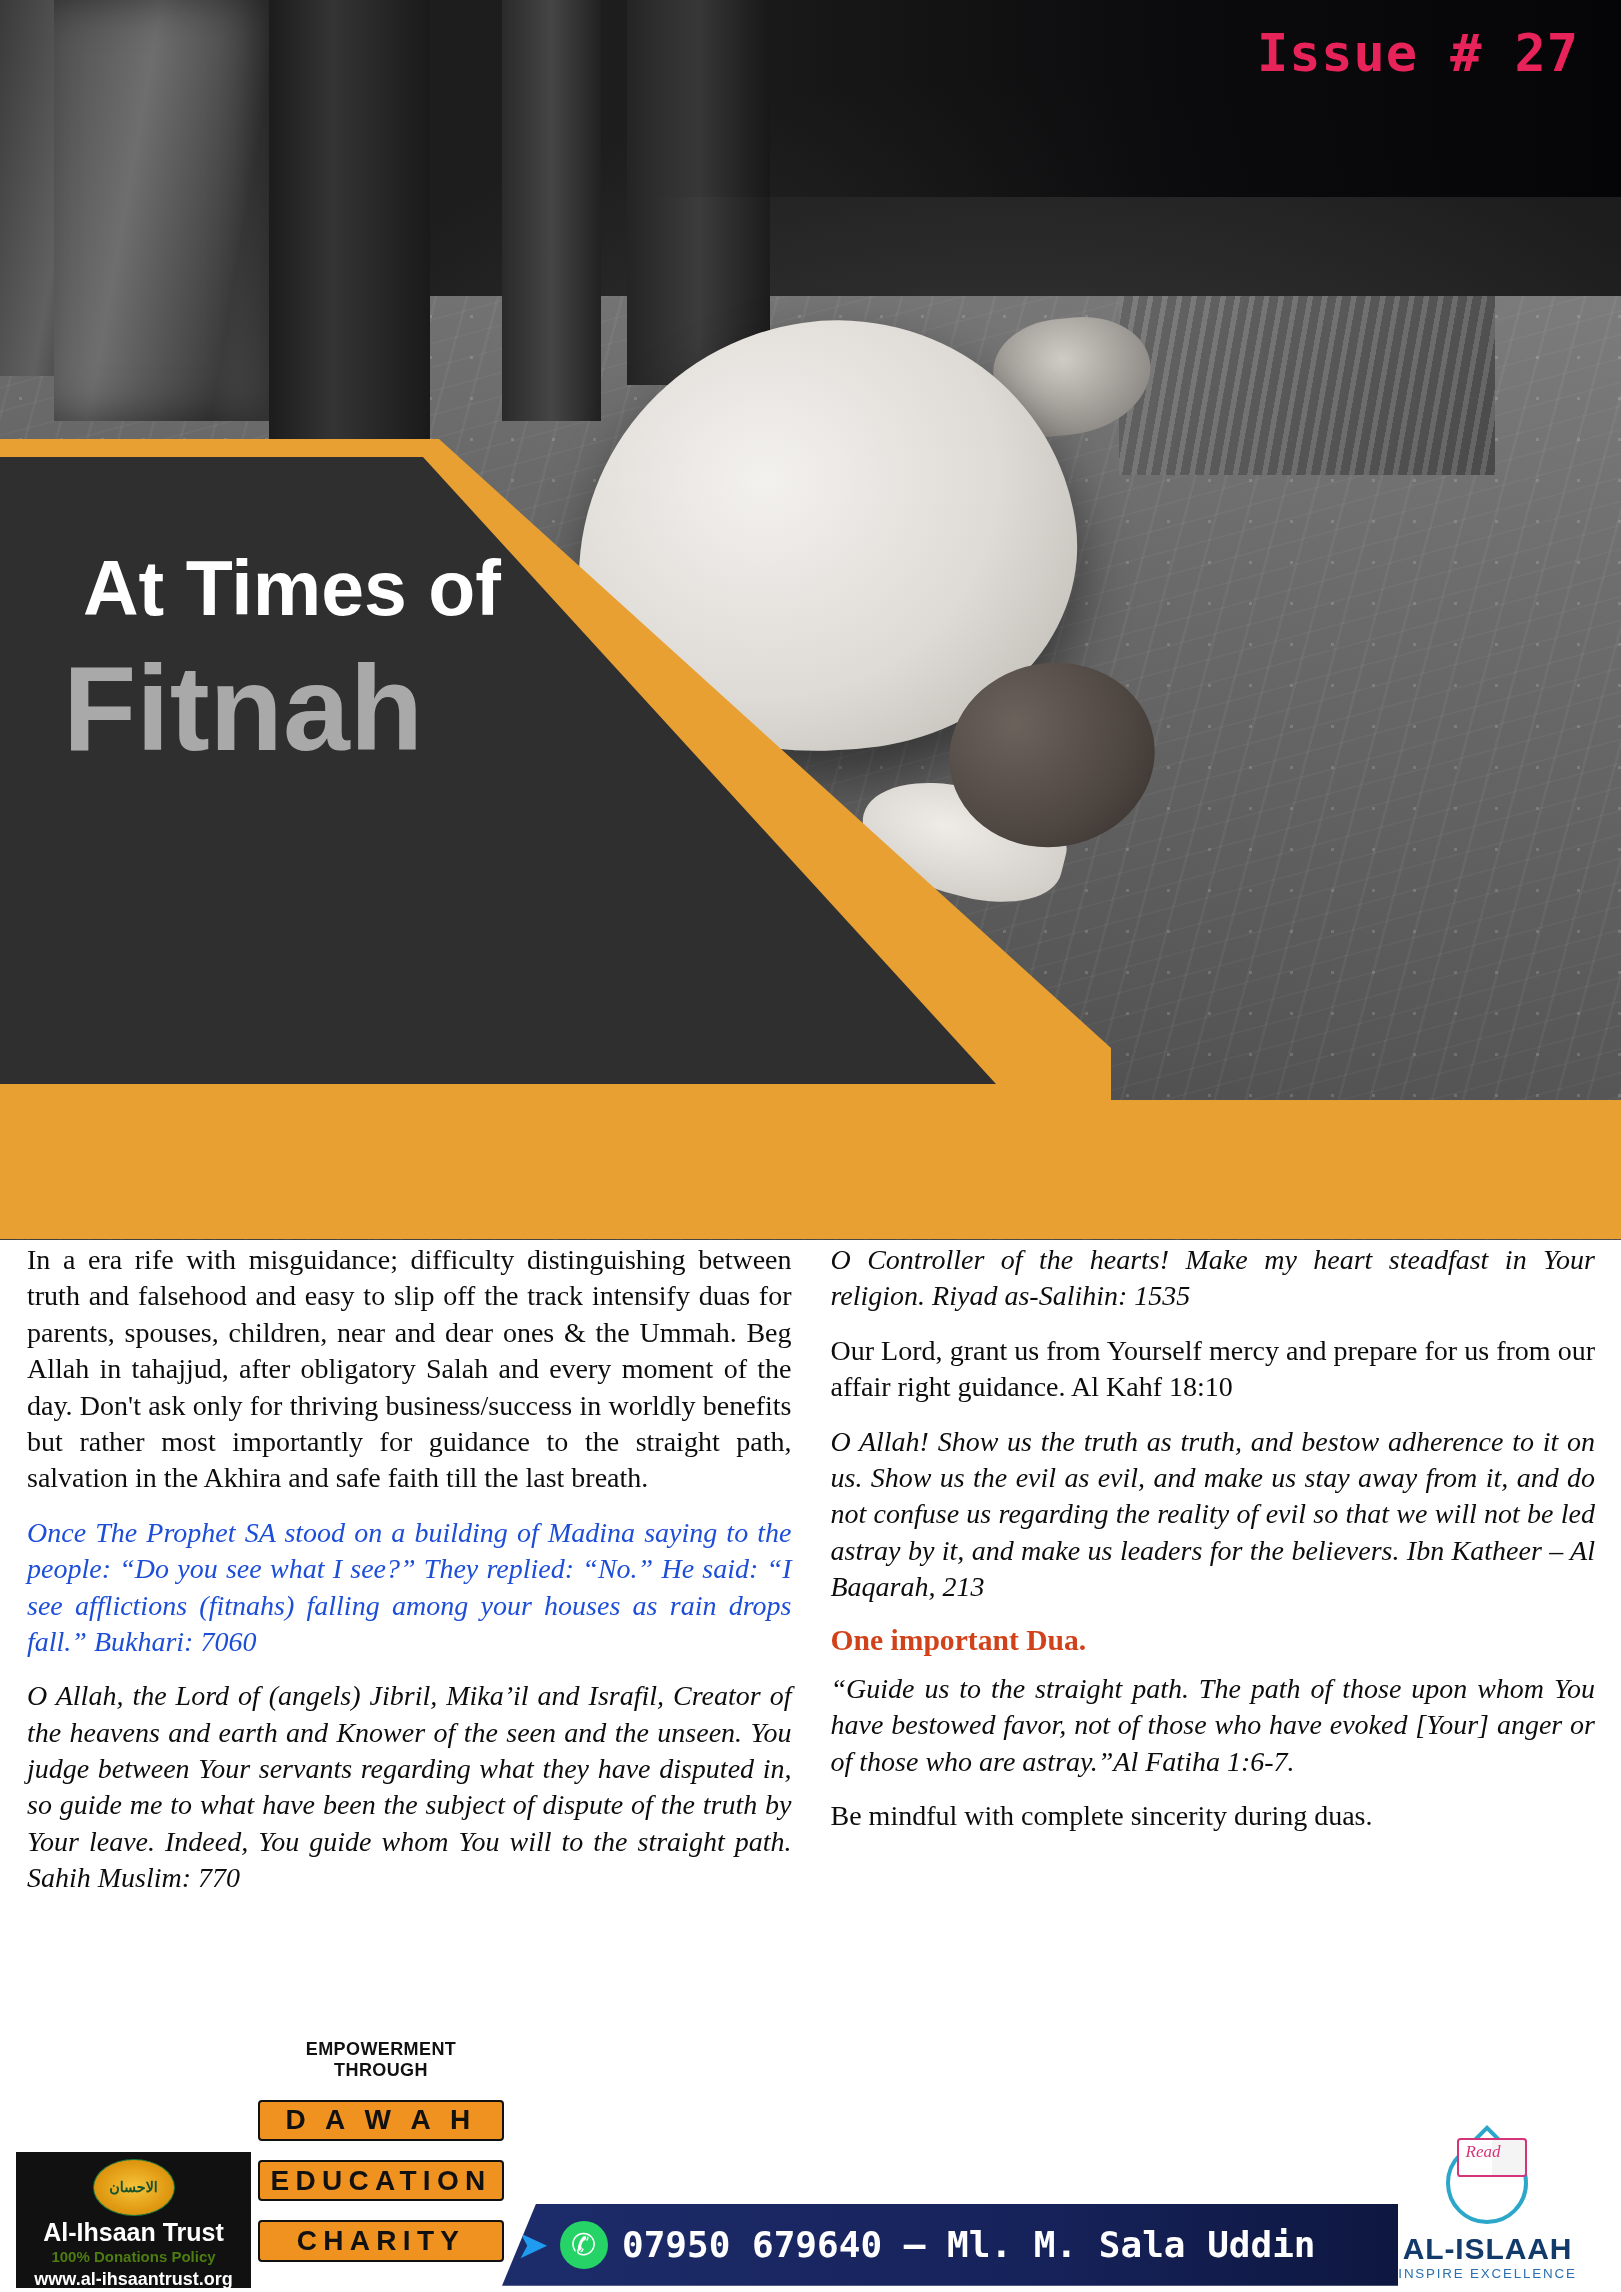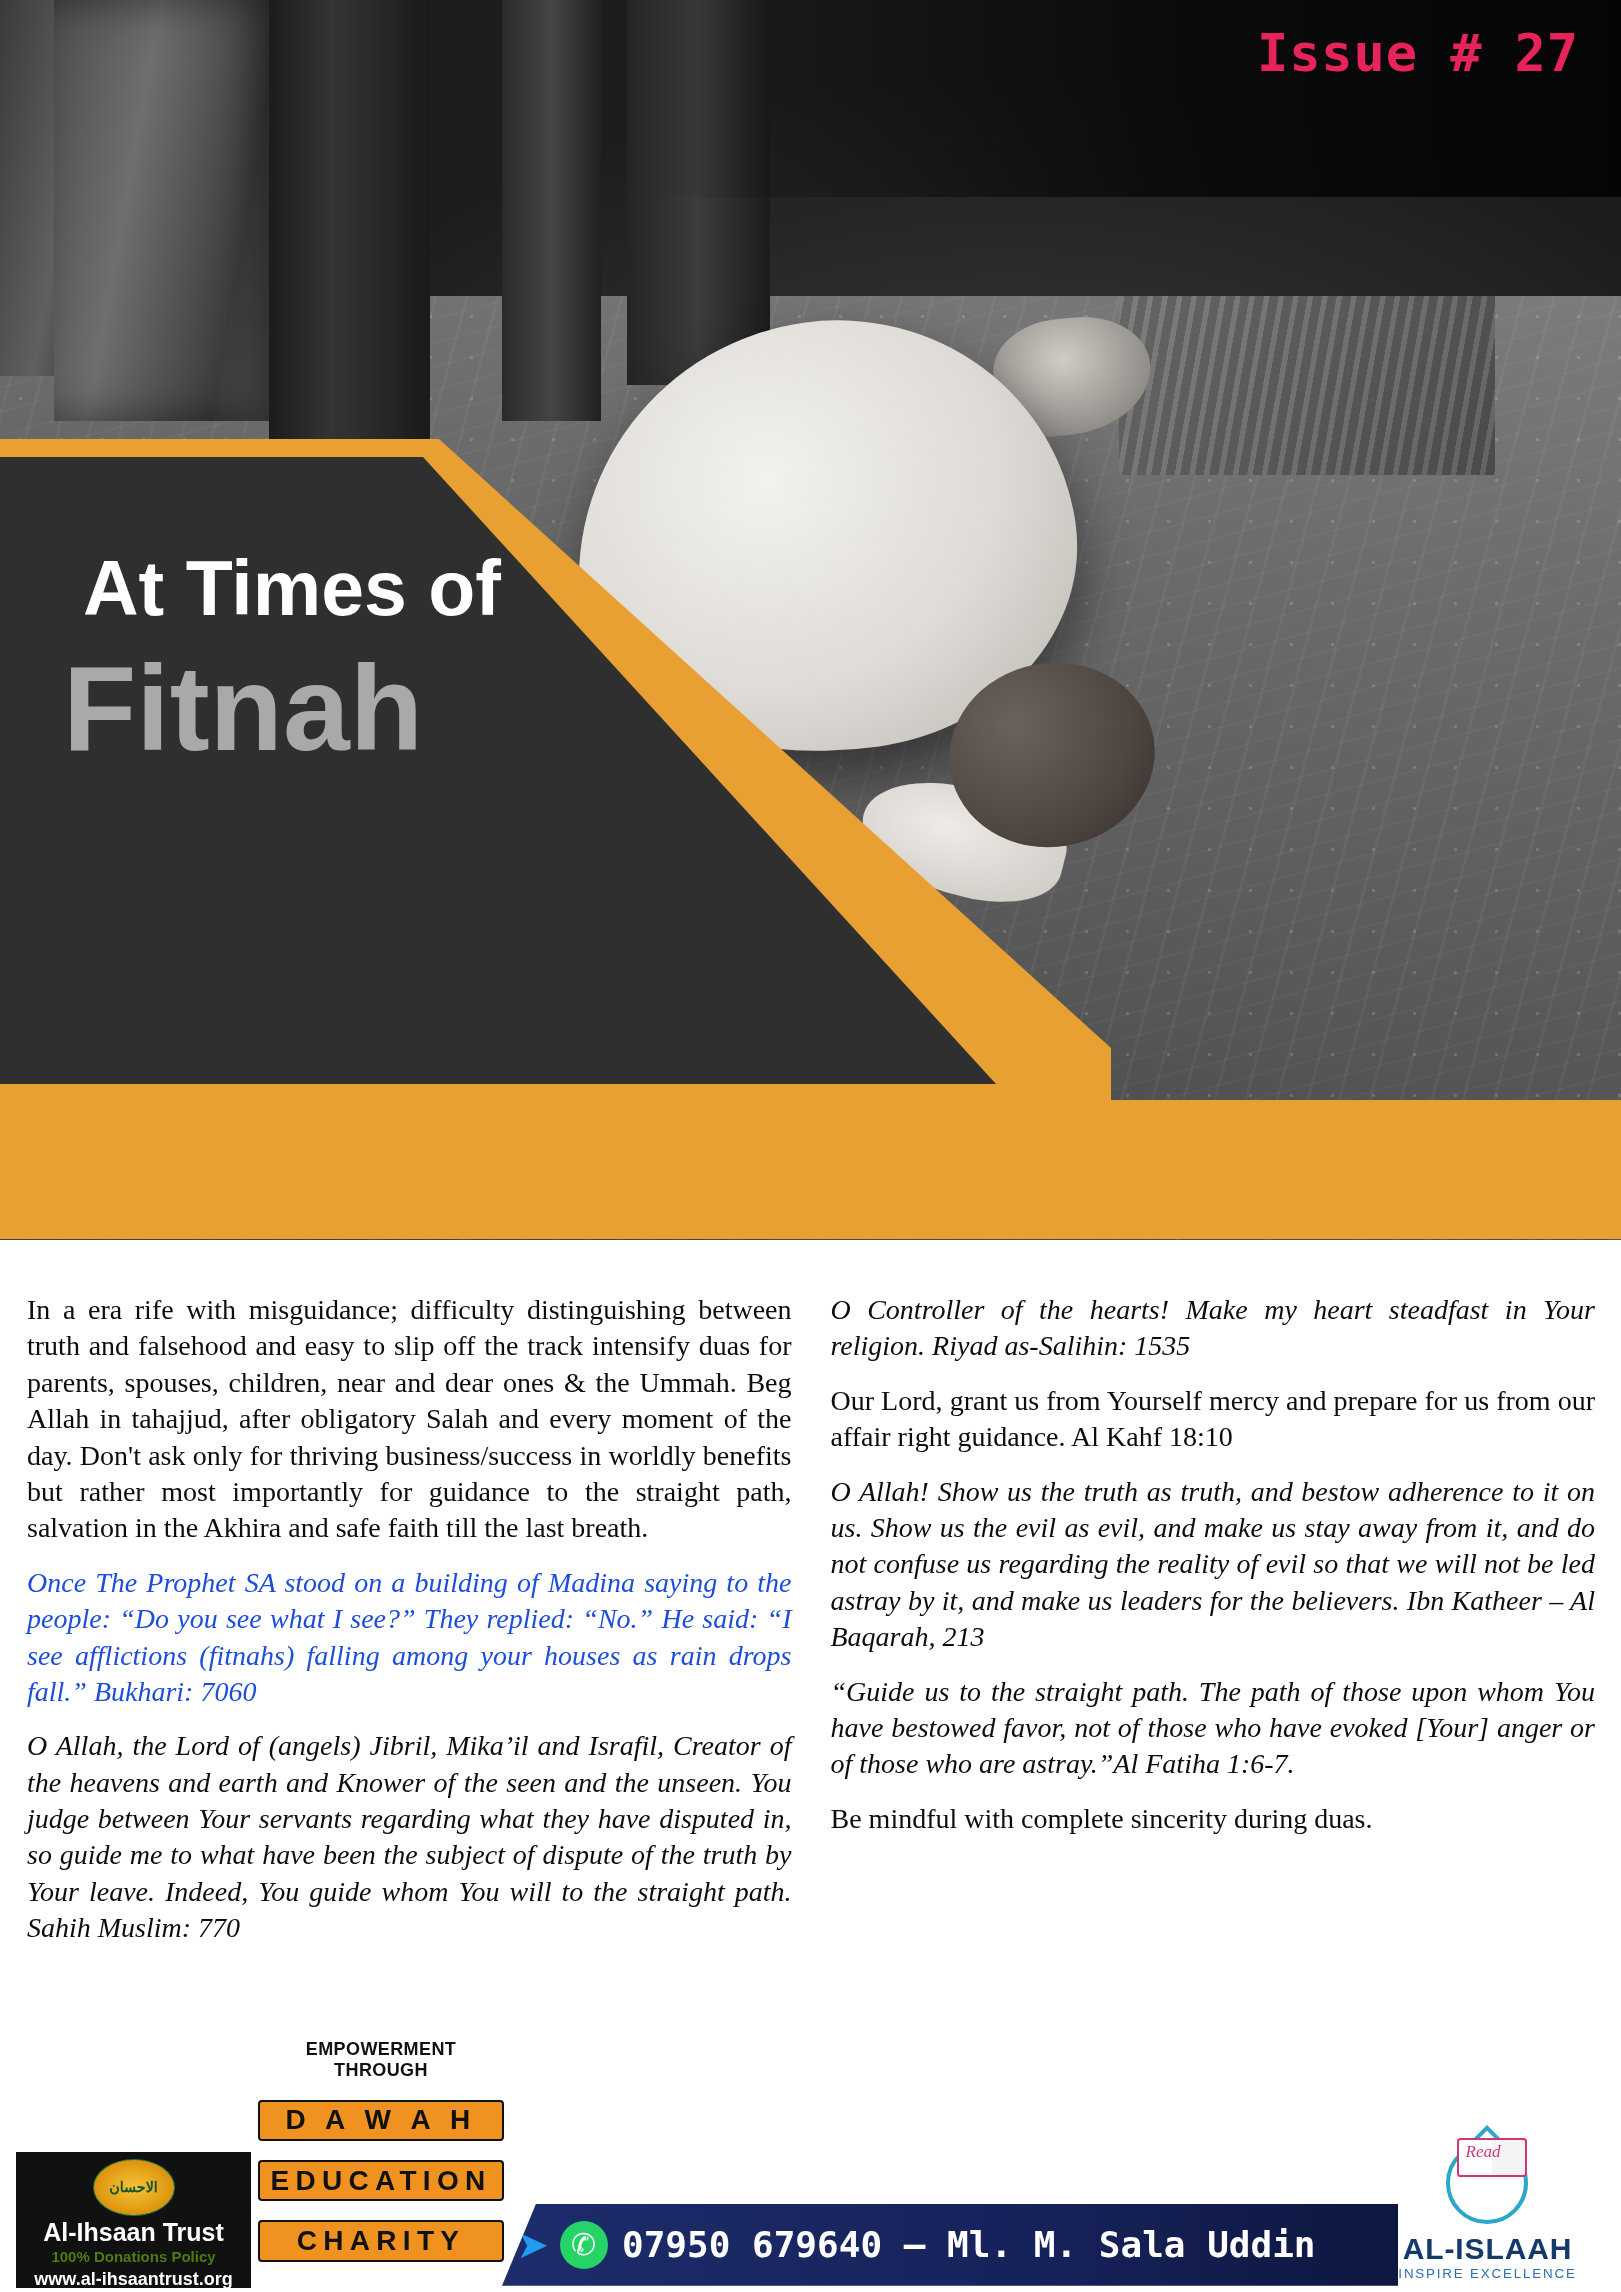--- a/index.html
+++ b/index.html
@@ -165,21 +165,21 @@
     line-height: 1.05;
     margin-top: 3.6px;
   }
   .orange-strip2 {
     position:absolute; left:0; top:1100px; width:1622px; height:139px; background:#e8a033;
   }
 
   
   .content {
     position: absolute;
-    left: 0; top: 1292px;
+    left: 0; top: 1242px;
     width: 1622px;
     height: 788px;
     display: flex;
     gap: 39px;
     padding: 0 27px;
   }
   .col { width: 779px; }
   .col p {
     font-family: "Liberation Serif", serif;
     font-size: 28px;
@@ -329,20 +329,21 @@
 <div class="content">
   <div class="col" id="left-col">
       <p class="">In a era rife with misguidance; difficulty distinguishing between truth and falsehood and easy to slip off the track intensify duas for parents, spouses, children, near and dear ones &amp; the Ummah. Beg Allah in tahajjud, after obligatory Salah and every moment of the day. Don't ask only for thriving business/success in worldly benefits but rather most importantly for guidance to the straight path, salvation in the Akhira and safe faith till the last breath.</p>
       <p class="pink">Once The Prophet SA stood on a building of Madina saying to the people: “Do you see what I see?” They replied: “No.” He said: “I see afflictions (fitnahs) falling among your houses as rain drops fall.” Bukhari: 7060</p>
       <p class="italic">O Allah, the Lord of (angels) Jibril, Mika’il and Israfil, Creator of the heavens and earth and Knower of the seen and the unseen. You judge between Your servants regarding what they have disputed in, so guide me to what have been the subject of dispute of the truth by Your leave. Indeed, You guide whom You will to the straight path. Sahih Muslim: 770</p>
     </div>
   <div class="col" id="right-col">
       <p class="italic">O Controller of the hearts! Make my heart steadfast in Your religion. Riyad as-Salihin: 1535</p>
       <p class="">Our Lord, grant us from Yourself mercy and prepare for us from our affair right guidance. Al Kahf 18:10</p>
       <p class="italic">O Allah! Show us the truth as truth, and bestow adherence to it on us. Show us the evil as evil, and make us stay away from it, and do not confuse us regarding the reality of evil so that we will not be led astray by it, and make us leaders for the believers. Ibn Katheer – Al Baqarah, 213</p>
+      <div class="heading-orange">One important Dua.</div>
       <p class="italic"> “Guide us to the straight path. The path of those upon whom You have bestowed favor, not of those who have evoked [Your] anger or of those who are astray.”Al Fatiha 1:6-7.</p>
       <p class="">Be mindful with complete sincerity during duas.</p>
     </div>
 </div>
 
 <div class="footer">
 
   <div class="trust-badge">
     <div class="trust-seal">
       <span>الاحسان</span>

